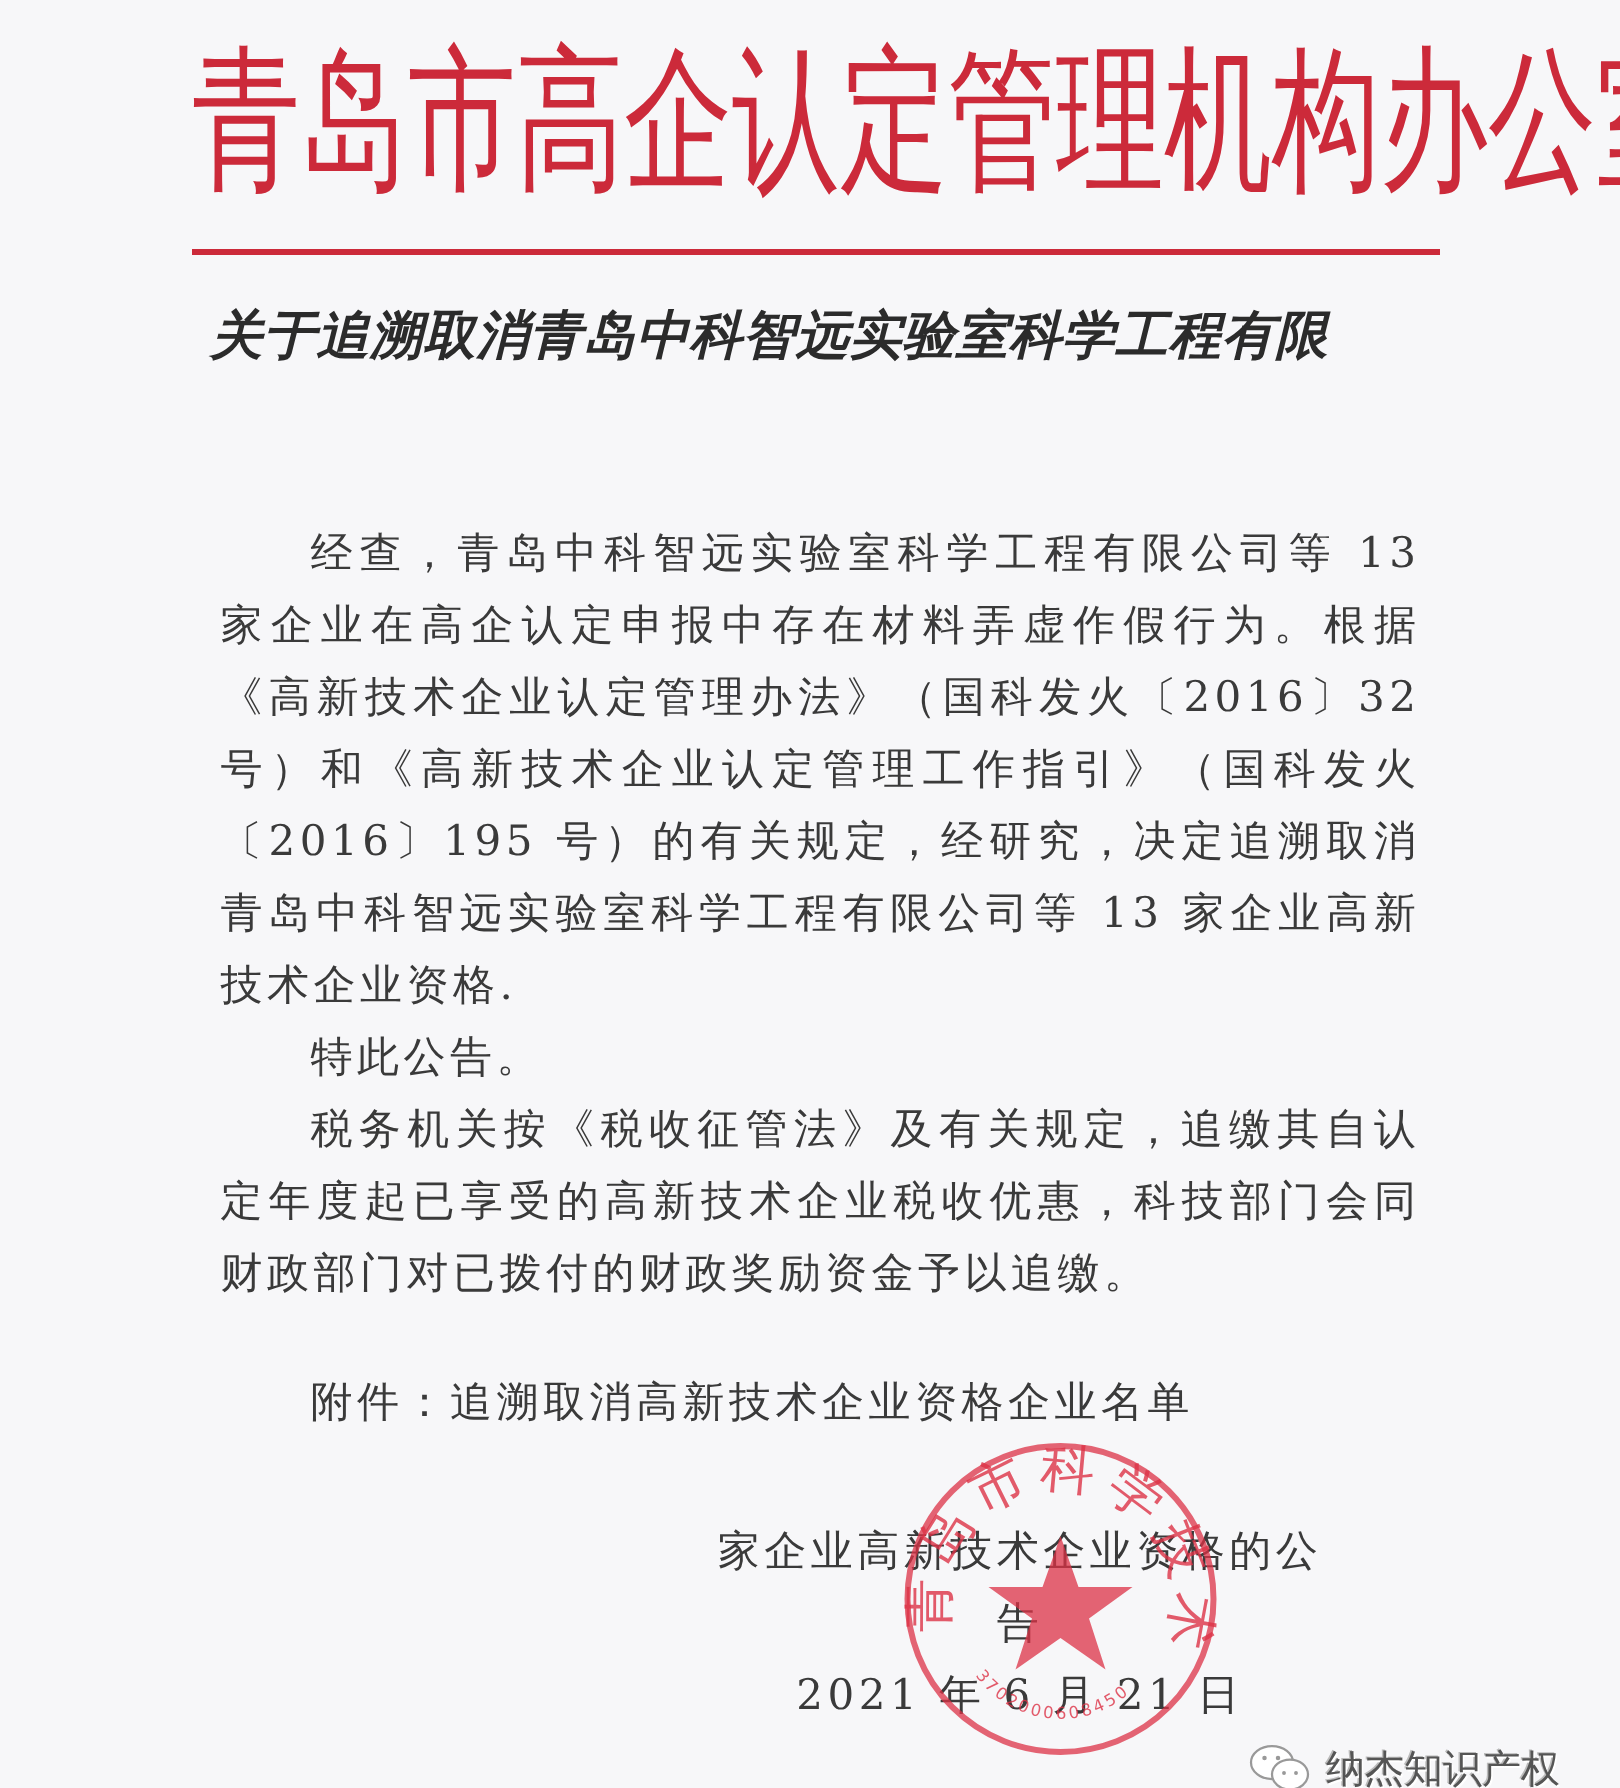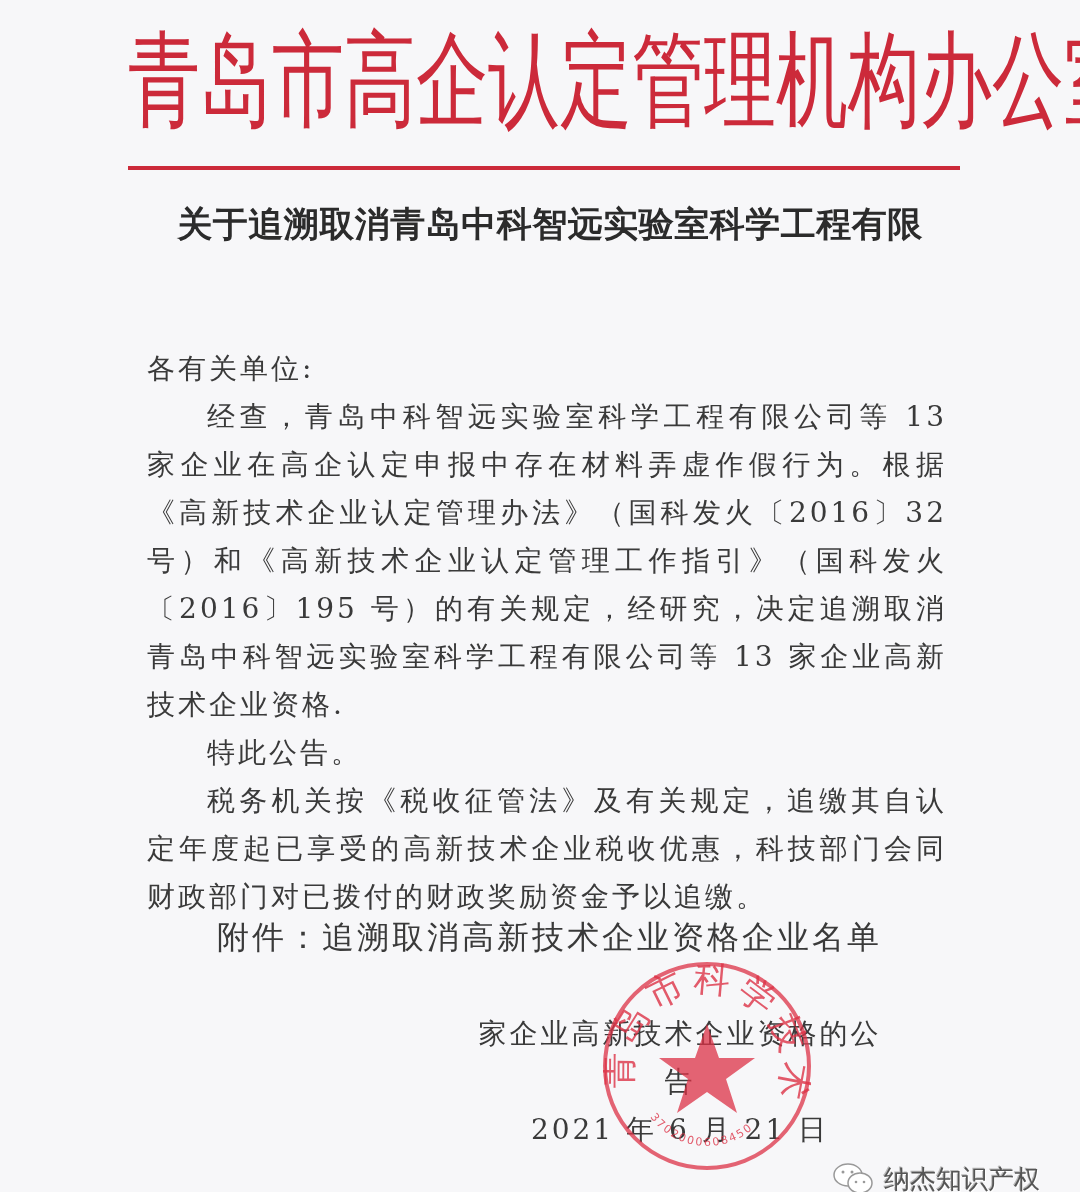--- a/index.html
+++ b/index.html
@@ -22,41 +22,42 @@
     transform: scaleY(1.45);
     display: inline-block;
     font-weight: normal;
   }
   .red-rule {
     position: absolute; left: 128px; top: 166px; width: 832px; height: 4px;
     background: #cc2a3a;
   }
   .doc-title {
     position: absolute; left: 140px; top: 196px; width: 820px;
-    text-align: center;
+    text-align: left;
     font-family: "DejaVu Serif", "Liberation Serif", serif;
     font-weight: bold;
     font-size: 35px;
     line-height: 56px;
     color: #2b2b2b;
     letter-spacing: 0.5px;
+    font-style: italic;
   }
   .body-text {
     position: absolute; left: 147px; top: 345px; width: 800px;
     font-size: 28px;
     line-height: 48px;
     color: #3a3a3a;
     letter-spacing: 3px;
   }
   .body-text p { margin: 0; }
   .salutation { margin-bottom: 0; }
   .indent { text-indent: 60px; text-align: justify; }
   .attachment {
-    position: absolute; left: 217px; top: 916px;
-    font-size: 32px; letter-spacing: 3px; color: #3a3a3a;
+    position: absolute; left: 207px; top: 916px;
+    font-size: 28px; letter-spacing: 3px; color: #3a3a3a;
   }
   .signature {
     position: absolute; left: 470px; top: 1010px; width: 420px;
     font-size: 28px; letter-spacing: 3px; color: #3a3a3a;
     text-align: center; line-height: 48px;
   }
   .signature .sig-org { margin-left: 0; }
   .stamp {
     position: absolute; left: 603px; top: 962px; width: 208px; height: 208px;
     border-radius: 50%;
@@ -95,21 +96,20 @@
   <span>室</span>
 </div>
 
 <div class="red-rule"></div>
 
 <div class="doc-title">
   <div>关于追溯取消青岛中科智远实验室科学工程有限</div>
 </div>
 
 <div class="body-text">
-  <p class="salutation">各有关单位:</p>
   <p class="indent">经查，青岛中科智远实验室科学工程有限公司等 13 家企业在高企认定申报中存在材料弄虚作假行为。根据《高新技术企业认定管理办法》（国科发火〔2016〕32 号）和《高新技术企业认定管理工作指引》（国科发火〔2016〕195 号）的有关规定，经研究，决定追溯取消青岛中科智远实验室科学工程有限公司等 13 家企业高新技术企业资格.</p>
   <p class="indent">特此公告。</p>
   <p class="indent">税务机关按《税收征管法》及有关规定，追缴其自认定年度起已享受的高新技术企业税收优惠，科技部门会同财政部门对已拨付的财政奖励资金予以追缴。</p>
 </div>
 
 <div class="attachment">附件：追溯取消高新技术企业资格企业名单</div>
 
 <div class="signature">
   <div class="sig-org">家企业高新技术企业资格的公告</div>
   <div>2021 年 6 月 21 日</div>

